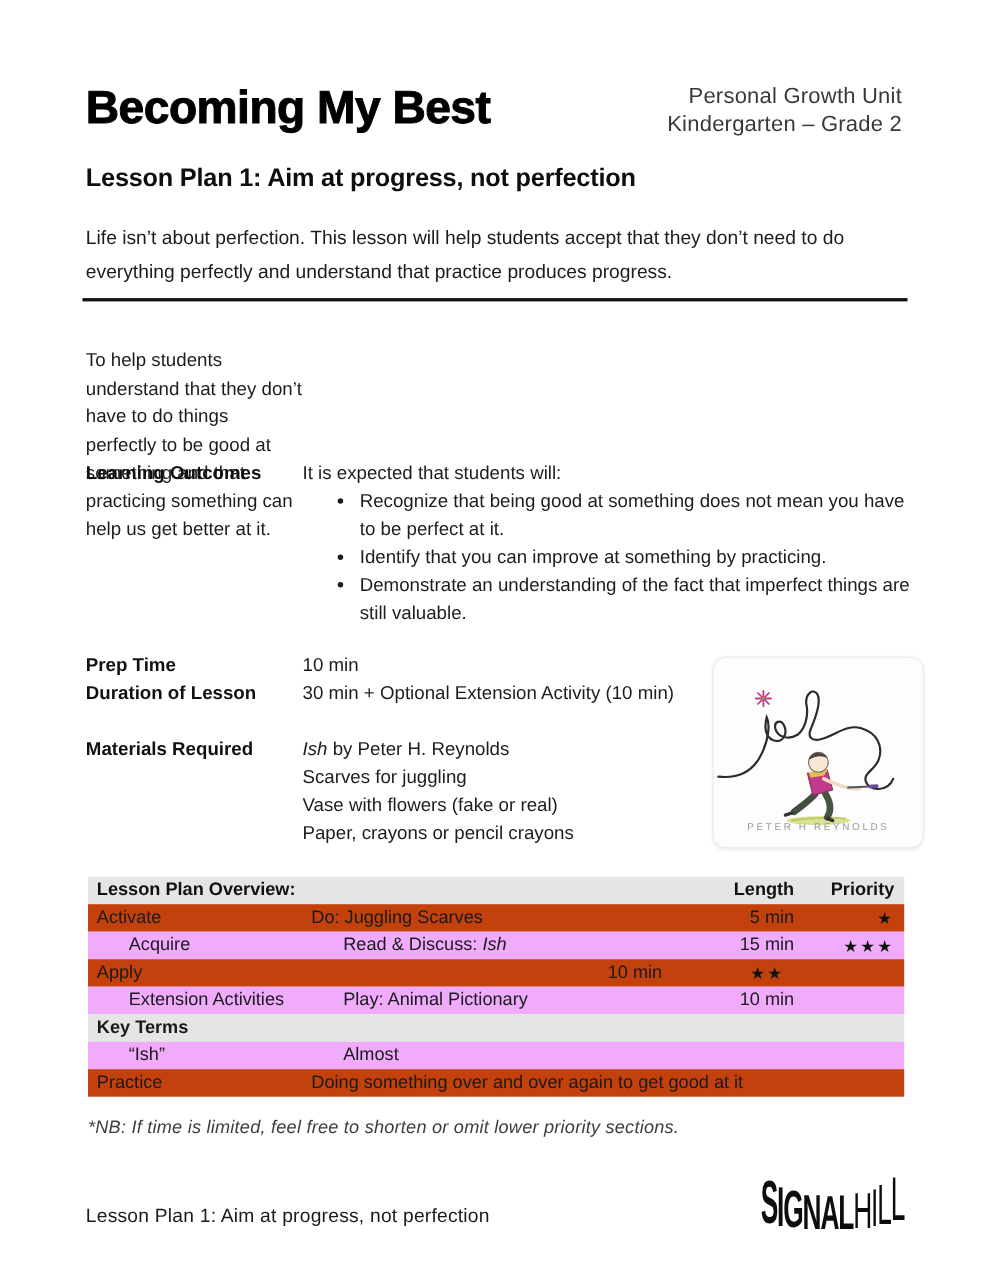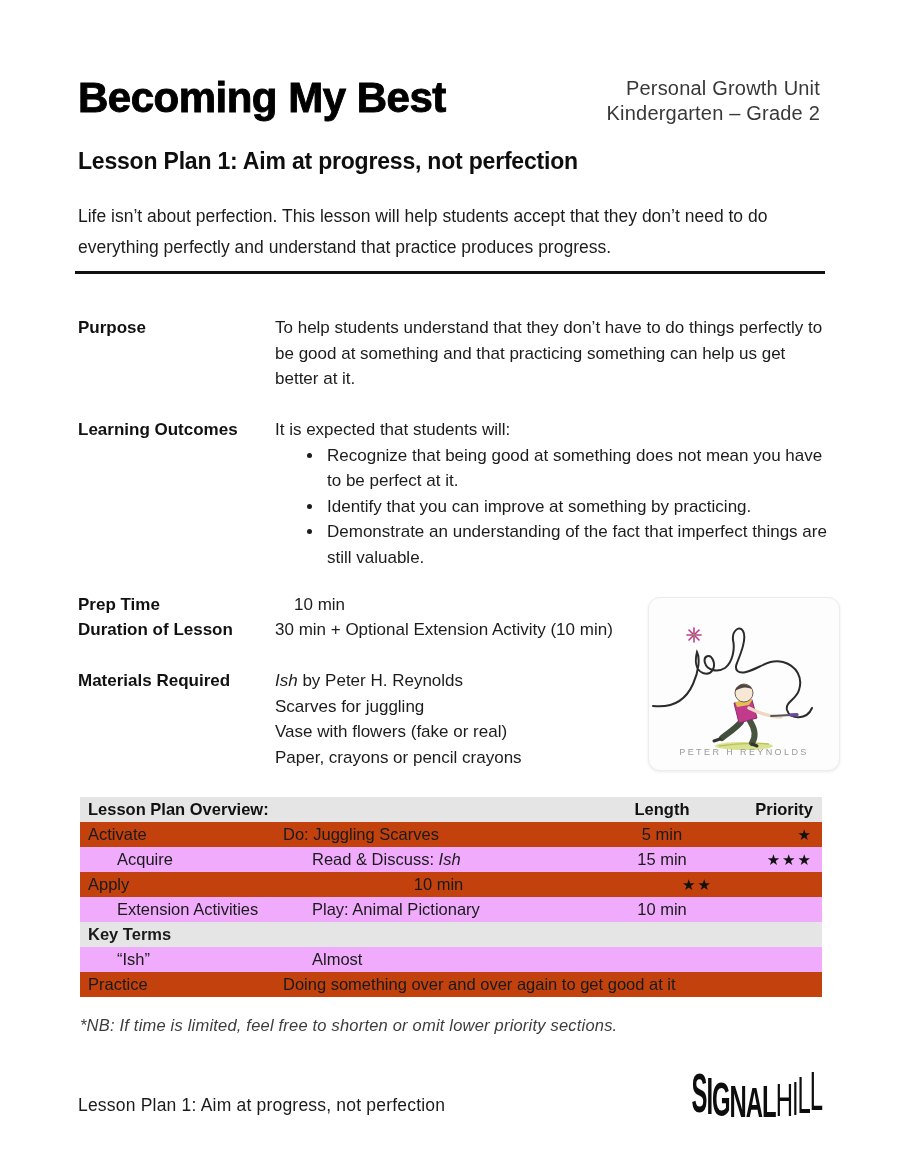--- a/index.html
+++ b/index.html
@@ -28,37 +28,37 @@
     position:absolute;left:75px;top:271px;width:750px;height:3px;background:#111;
   }
   
   .detail-row{position:absolute;left:78px;width:560px;display:grid;grid-template-columns:197px 1fr;}
   .d-label{font-weight:bold;font-size:17px;line-height:25.5px;color:#111;}
   .d-value{font-size:17px;line-height:25.5px;color:#1c1c1c;}
   .row-purpose{top:315px;width:746px;}
   .row-outcomes{top:417px;width:760px;}
   .outcomes-list{margin:0;padding-left:49px;}
   .outcomes-list li{line-height:25.5px;padding-left:3px;}
-  .row-prep{top:592px;gap:19px;}
+  .row-prep{top:592px;}
   .row-duration{top:617px;}
   .row-materials{top:668px;}
   .materials-line i{font-style:italic;}
   
   .book-cover{
     position:absolute;left:648px;top:597px;width:190px;height:172px;
     border-radius:12px;background:#fdfdfe;border:1px solid #ececee;
     box-shadow:0 1px 3px rgba(0,0,0,0.08);
   }
   .visually-hidden{position:absolute;width:1px;height:1px;overflow:hidden;clip:rect(0 0 0 0);}
   
   .overview{position:absolute;left:80px;top:797px;width:742px;font-size:16.5px;}
   .t-row{display:grid;grid-template-columns:195px 1fr 120px 100px;height:25px;align-items:center;}
   .t-row.full{grid-template-columns:1fr;}
   .c-phase,.c-activity{padding-left:8px;}
-  .c-length{text-align:center;}
+  .c-length{text-align:right;}
   .c-priority{text-align:right;padding-right:9px;}
   .bg-mid{background:#e5e5e5;}
   .bg-light{background:#f0abfc;padding-left:29px;}
   .bg-white{background:#c2410c;}
   .t-head{font-weight:bold;color:#111;}
   .stars{font-family:"DejaVu Sans",sans-serif;font-size:15px;letter-spacing:2px;color:#111;}
   .key-terms-row{font-weight:bold;padding-left:8px;}
   
   .note{
     position:absolute;left:80px;top:1016px;font-style:italic;font-size:16.5px;color:#3d3d3d;
@@ -85,21 +85,20 @@
   <div class="header-right">
     <div>Personal Growth Unit</div>
     <div>Kindergarten – Grade 2</div>
   </div>
 
   <div class="lesson-heading">Lesson Plan 1: Aim at progress, not perfection</div>
   <div class="intro">Life isn’t about perfection. This lesson will help students accept that they don’t need to do everything perfectly and understand that practice produces progress.</div>
   <div class="rule"></div>
 
   <div class="detail-row row-purpose">
-    <div class="d-label">Purpose</div>
     <div class="d-value">To help students understand that they don’t have to do things perfectly to be good at something and that practicing something can help us get better at it.</div>
   </div>
 
   <div class="detail-row row-outcomes">
     <div class="d-label">Learning Outcomes</div>
     <div class="d-value">
       <div>It is expected that students will:</div>
       <ul class="outcomes-list">
         <li>Recognize that being good at something does not mean you have to be perfect at it.</li>
         <li>Identify that you can improve at something by practicing.</li>

